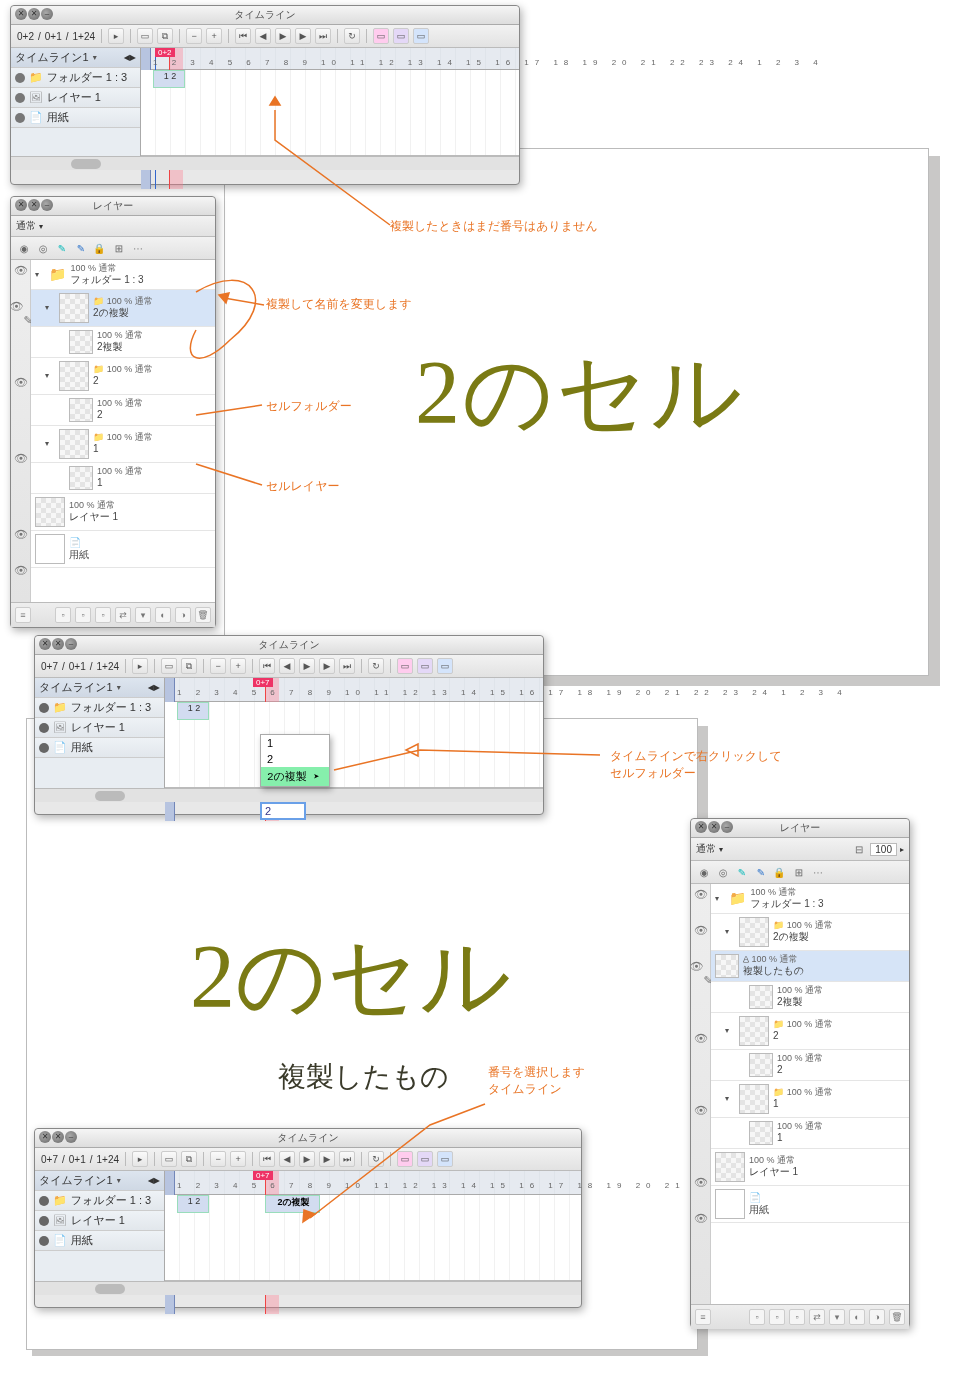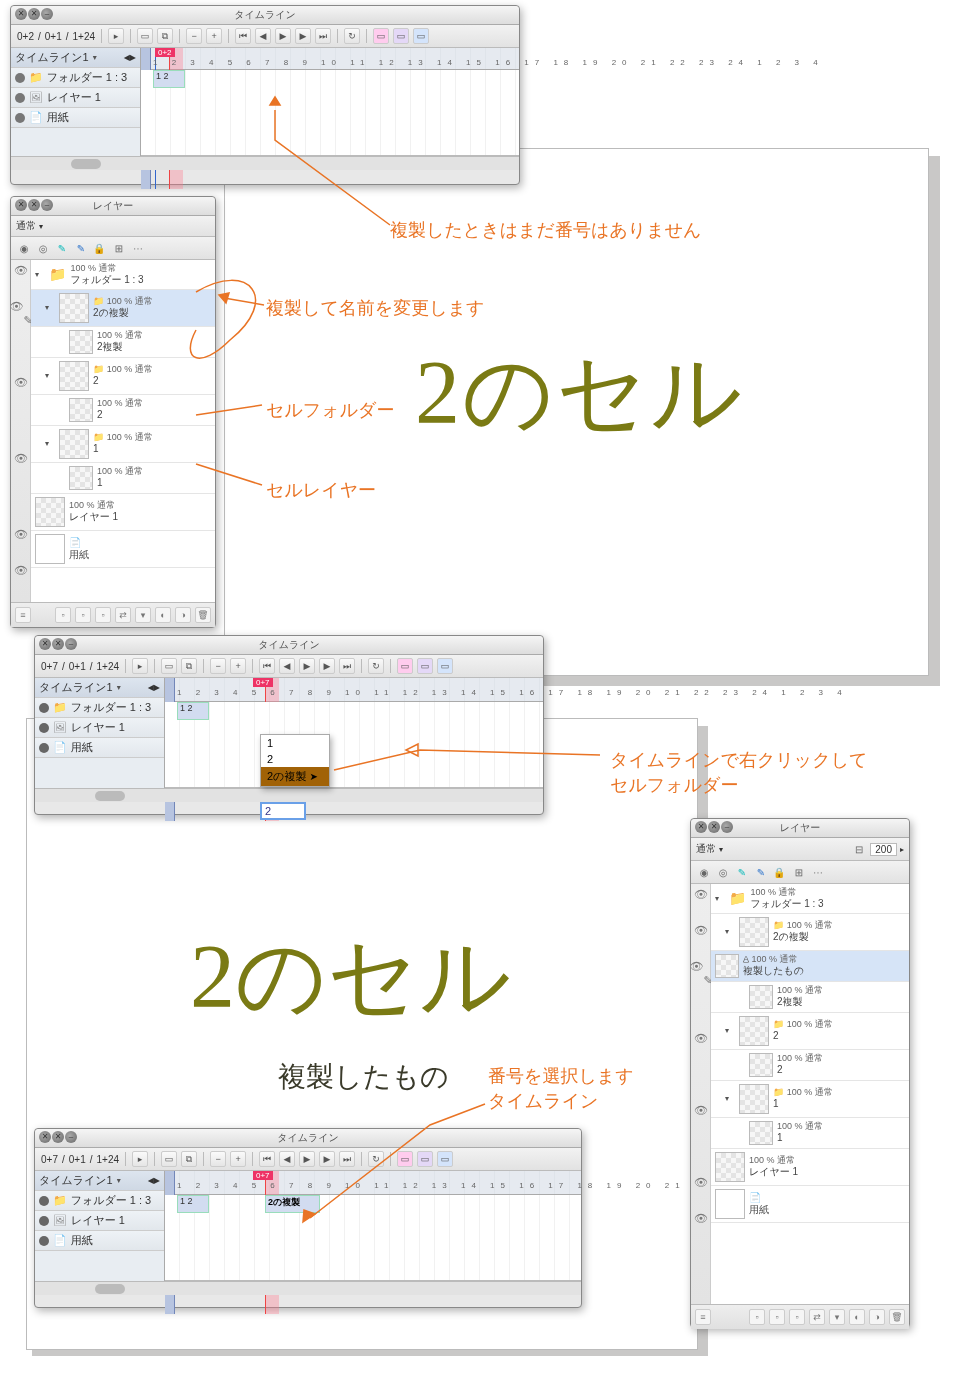--- a/index.html
+++ b/index.html
@@ -50,21 +50,21 @@
   }
   .tl-toolbar .sep { width:1px; height:14px; background:#bbb; margin:0 2px;}
   .tl-toolbar .counter { color:#333; }
   .icon-btn {
     width: 16px; height: 16px;
     display: inline-flex; align-items: center; justify-content: center;
     border: 1px solid #ccc; border-radius: 2px;
     background: linear-gradient(#fafafa,#e5e5e5);
     font-size: 9px; color:#555;
   }
-  .tl-body { display:flex; position:relative; }
+  .tl-body { display:flex; position:relative;text-align:center; }
   .tl-tracks {
     width: 130px; border-right:1px solid #aaa;
     background:#e8edf2;
   }
   .tl-track-head {
     display:flex; align-items:center; gap:4px;
     padding: 2px 4px; height: 20px;
     border-bottom:1px solid #ccc;
     background: linear-gradient(#eef2f6,#e2e7ec);
     color:#333;
@@ -124,21 +124,21 @@
   }
   .thumb-sw.sm { width:24px; height:24px; }
   .thumb-sw.paper { background:#fff; }
   .layer-info { font-size:10px; line-height:1.2; color:#444; }
   .layer-info .opa { font-size:9px; color:#666; }
   .btm-tool { display:flex; gap:4px; padding:4px; background:linear-gradient(#eee,#e0e0e0); border-top:1px solid #bbb;}
   .btm-tool .b { width:16px;height:16px; border:1px solid #ccc; background:#f5f5f5; border-radius:2px; font-size:9px; color:#777; display:flex;align-items:center;justify-content:center;}
 
   
   .anno {
-    position:absolute; color:#e97425; font-size:18px;
+    position:absolute; color:#e97425; font-size:12px;
     white-space:nowrap;
   }
 
   
   .canvas {
     position:absolute;
     background:#fff;
     border:1px solid #bbb;
   }
   .handwritten {
@@ -148,21 +148,21 @@
   }
   .ctx-menu {
     position:absolute;
     background:#fff;
     border:1px solid #aaa;
     box-shadow:2px 3px 6px rgba(0,0,0,0.3);
     font-size:11px;
     width:70px;
   }
   .ctx-menu div { padding:2px 6px; }
-  .ctx-menu div.sel { background:#a16207; }
+  .ctx-menu div.sel { background:#86efac;font-family:Liberation Mono, monospace; }
   .mini-input {
     position:absolute; border:2px solid #6aa0e8; background:#fff;
     width:46px; height:18px; font-size:11px; padding:1px 3px; color:#338;
   }
 </style>
 </head>
 <body>
 
 <div class="shadow-bg" style="left:232px; top:156px; width:708px; height:530px;"></div>
 <div class="shadow-bg" style="left:32px; top:726px; width:676px; height:630px;"></div>
@@ -542,21 +542,21 @@
         <span>✕</span>
         <span>–</span>
       </div>
     <span>レイヤー</span>
   </div>
   <div class="layer-tool">
     <span>通常</span>
     <span style="font-size:8px;">▾</span>
     <span style="flex:1"></span>
     <span class="mini-icon">⊟</span>
-    <span style="border:1px solid #bbb;padding:0 4px;background:#fff;">200</span>
+    <span style="border:1px solid #bbb;padding:0 4px;background:#fff;">100</span>
     <span style="font-size:8px;">▸</span>
   </div>
   <div class="layer-tool">
     <span class="mini-icon">◉</span>
     <span class="mini-icon">◎</span>
     <span class="mini-icon cyan">✎</span>
     <span class="mini-icon blue">✎</span>
     <span class="mini-icon">🔒</span>
     <span class="mini-icon">⊞</span>
     <span class="mini-icon gray">⋯</span>

